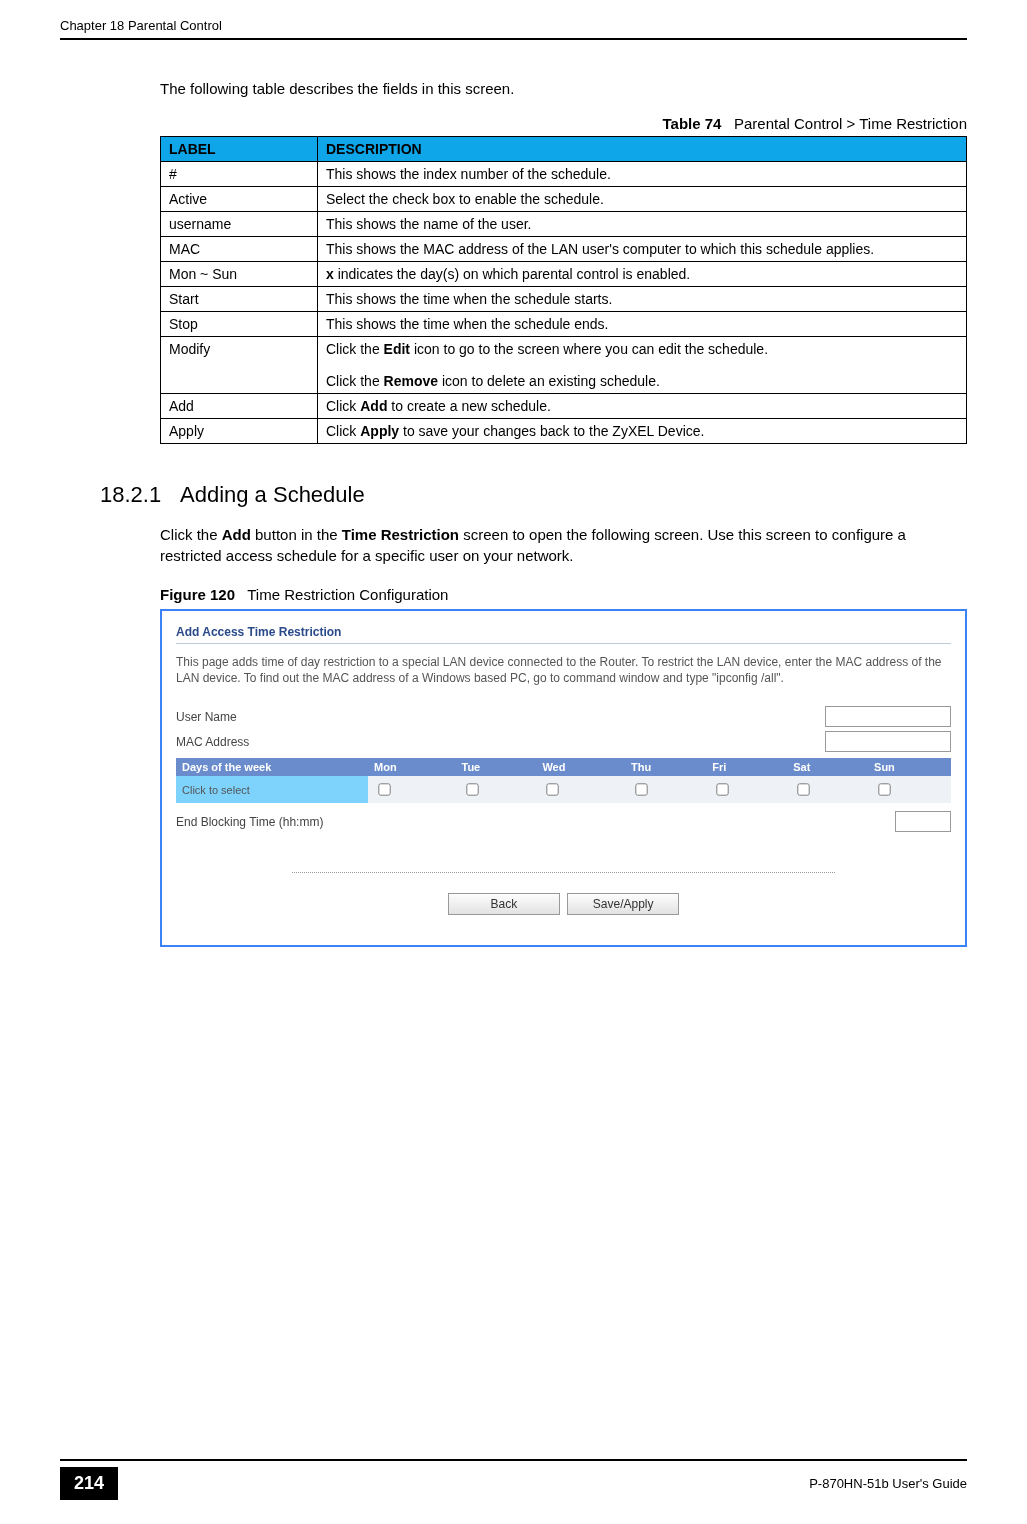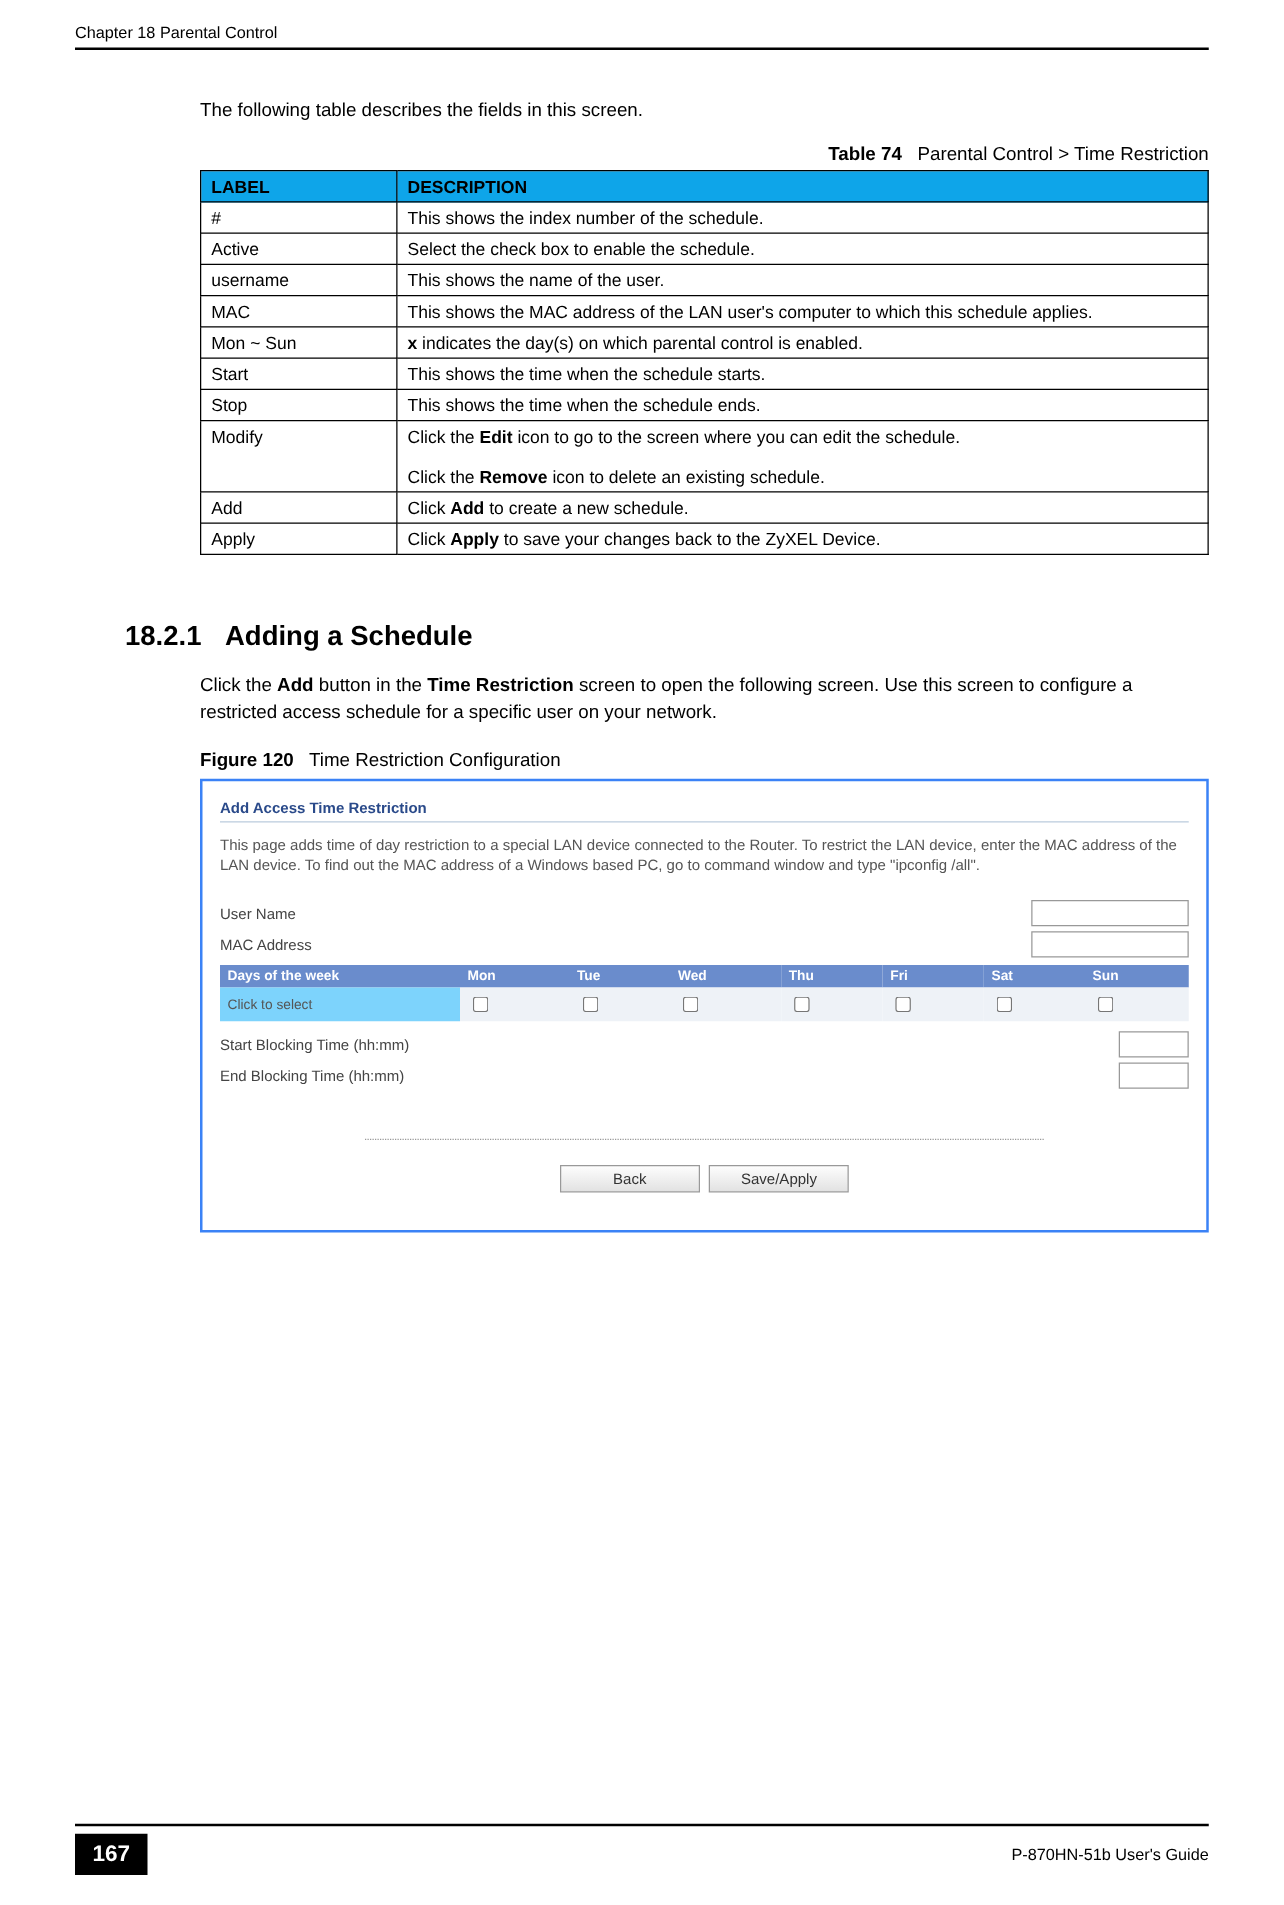--- a/index.html
+++ b/index.html
@@ -60,22 +60,22 @@
   }
   table.desc th {
     background: #0ea5e9;
     font-weight: bold;
   }
   table.desc td.label-col {
     width: 140px;
   }
   .section-num {
     font-size: 22px;
-    font-weight: bold;
-    margin-top: 52px;
+    font-weight: normal;
+    margin-top: 38px;
     margin-left: -60px;
   }
   .section-num .num {
     display: inline-block;
     width: 80px;
   }
   .section-body {
     font-size: 15px;
     margin-top: 16px;
     line-height: 1.4;
@@ -331,38 +331,34 @@
             <td><input type="checkbox" style=""></td>
             <td><input type="checkbox" style=""></td>
             <td><input type="checkbox" style=""></td>
             <td><input type="checkbox" style=""></td>
             <td><input type="checkbox" style=""></td>
           </tr>
         </tbody>
           </table>
 
         <div class="form-row short">
-          <div class="lbl" style="width:220px">Start Blocking Time (hh:mm)</div>
-          <input type="text" style="">
-        </div>
-        <div class="form-row short">
           <div class="lbl" style="width:220px">End Blocking Time (hh:mm)</div>
           <input type="text" style="">
         </div>
 
         <div class="dotted-sep"></div>
         <div class="btn-row">
           <span class="btn">Back</span>
           <span class="btn">Save/Apply</span>
         </div>
       </div>
     </div>
 
   </div>
 
   <div class="footer">
     <div class="footer-rule"></div>
     <div class="footer-row">
-      <div class="page-num-box">167</div>
+      <div class="page-num-box">214</div>
       <div class="footer-right">P-870HN-51b User's Guide</div>
     </div>
   </div>
 </div>
 
 </body></html>

